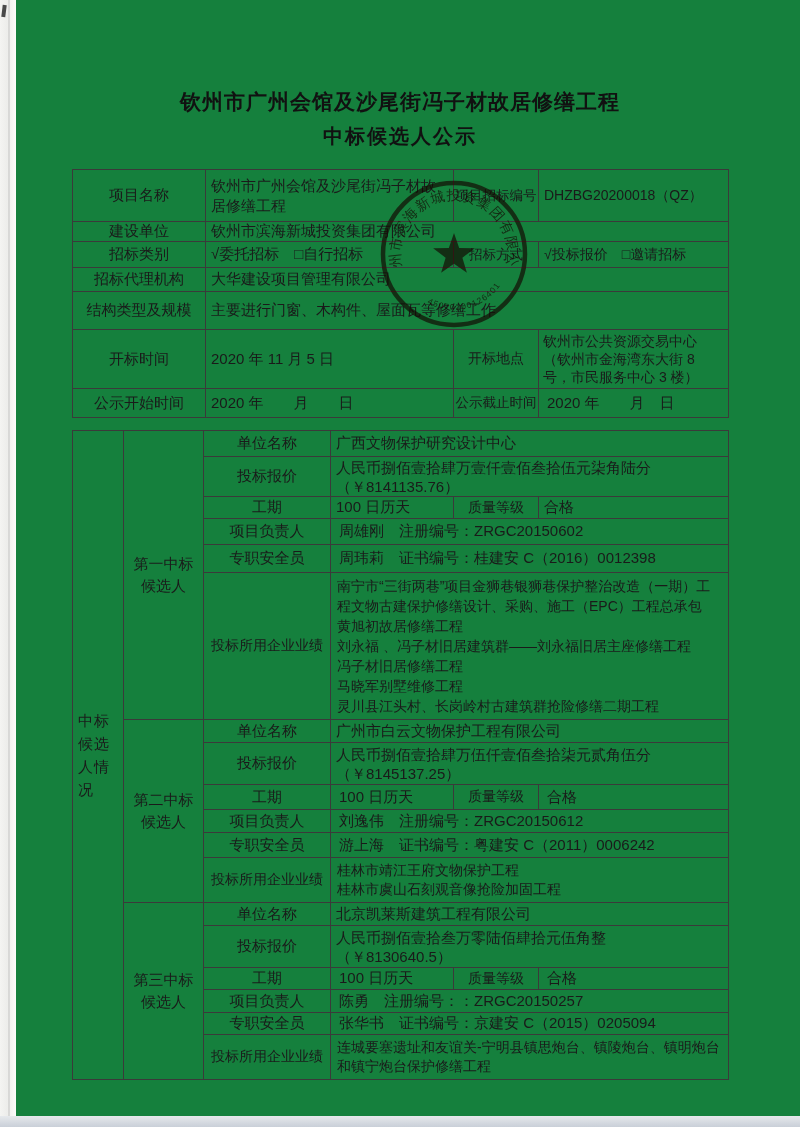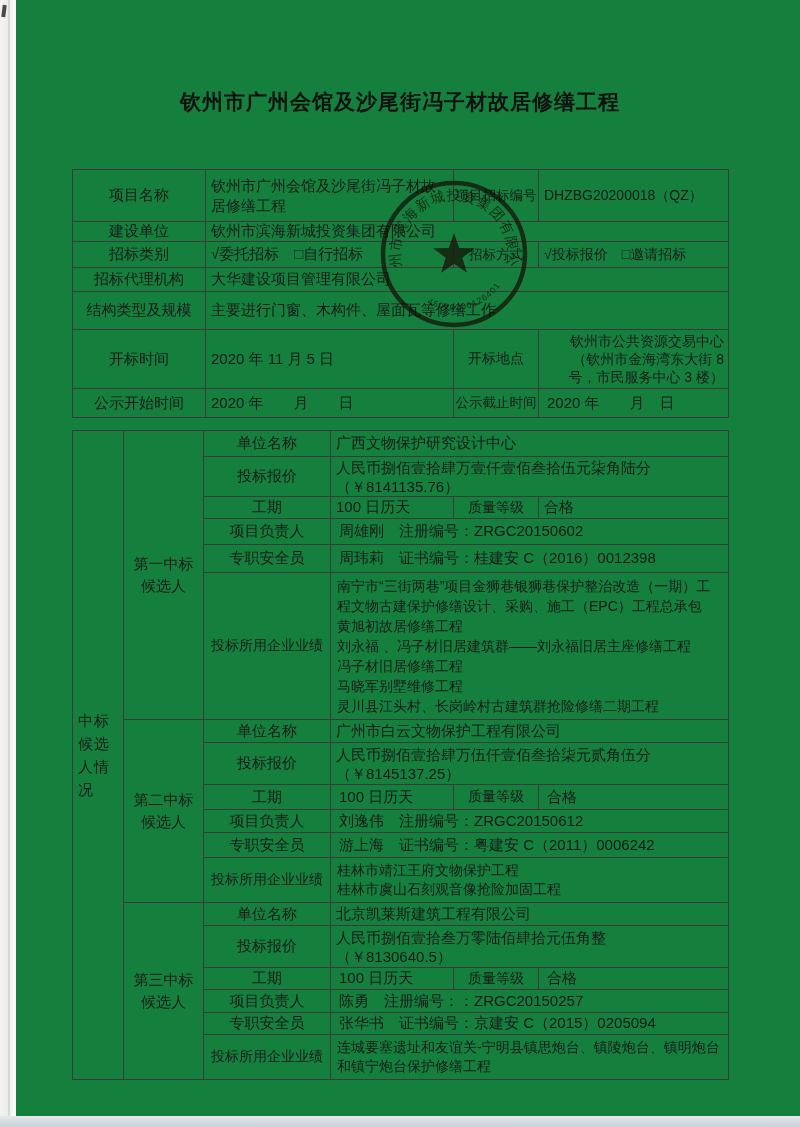--- a/index.html
+++ b/index.html
@@ -18,40 +18,41 @@
 
   table{position:absolute;border-collapse:collapse;table-layout:fixed;}
   #tblA{left:72px;top:142px;width:656px;margin-top:27px;}
   #tblB{left:72px;top:430px;width:656px;}
   td{border:1px solid #3a3a3a;font-size:15px;padding:0 5px;vertical-align:middle;overflow:hidden;color:#1a1a1a;}
   .lab{text-align:center;padding:0 1px;}
   .sm{font-size:14px;}
   .xs{font-size:13.5px;padding:0;}
   .ctr{text-align:left;}
   .lft{padding-left:8px;}
-  .place{font-size:14px;text-align:right;word-break:break-all;line-height:18px;padding:2px 4px;}
+  .place{font-size:14px;text-align:left;word-break:break-all;line-height:18px;padding:2px 4px;}
   .pname{line-height:20px;word-break:break-all;}
   .vlab div{width:46px;margin:0 auto;word-break:break-all;line-height:23px;letter-spacing:1px;text-align:left;}
   .rank div{width:62px;margin:0 auto;word-break:break-all;text-align:center;line-height:22px;}
   .price div{line-height:19px;}
   .ach{font-size:14px;line-height:20px;padding:3px 6px;vertical-align:middle;}
   .ach div{word-break:break-all;}
   .ach2 div{line-height:19px;}
 
   .stamp{position:absolute;left:374px;top:174px;width:160px;height:160px;opacity:.82;mix-blend-mode:multiply;}
 </style>
 </head>
 <body>
 
 <div class="page">
   <div class="edge-left"></div>
   <div class="edge-line"></div>
   <div class="corner-mark"></div>
 
   <div class="title" id="title1">钦州市广州会馆及沙尾街冯子材故居修缮工程</div>
+  <div class="title" id="title2">中标候选人公示</div>
 
   <table id="tblA">
     <colgroup>
         <col style="width:133px">
         <col style="width:248px">
         <col style="width:85px">
         <col style="width:190px">
       </colgroup>
     <tbody>
         <tr style="height:52px">

